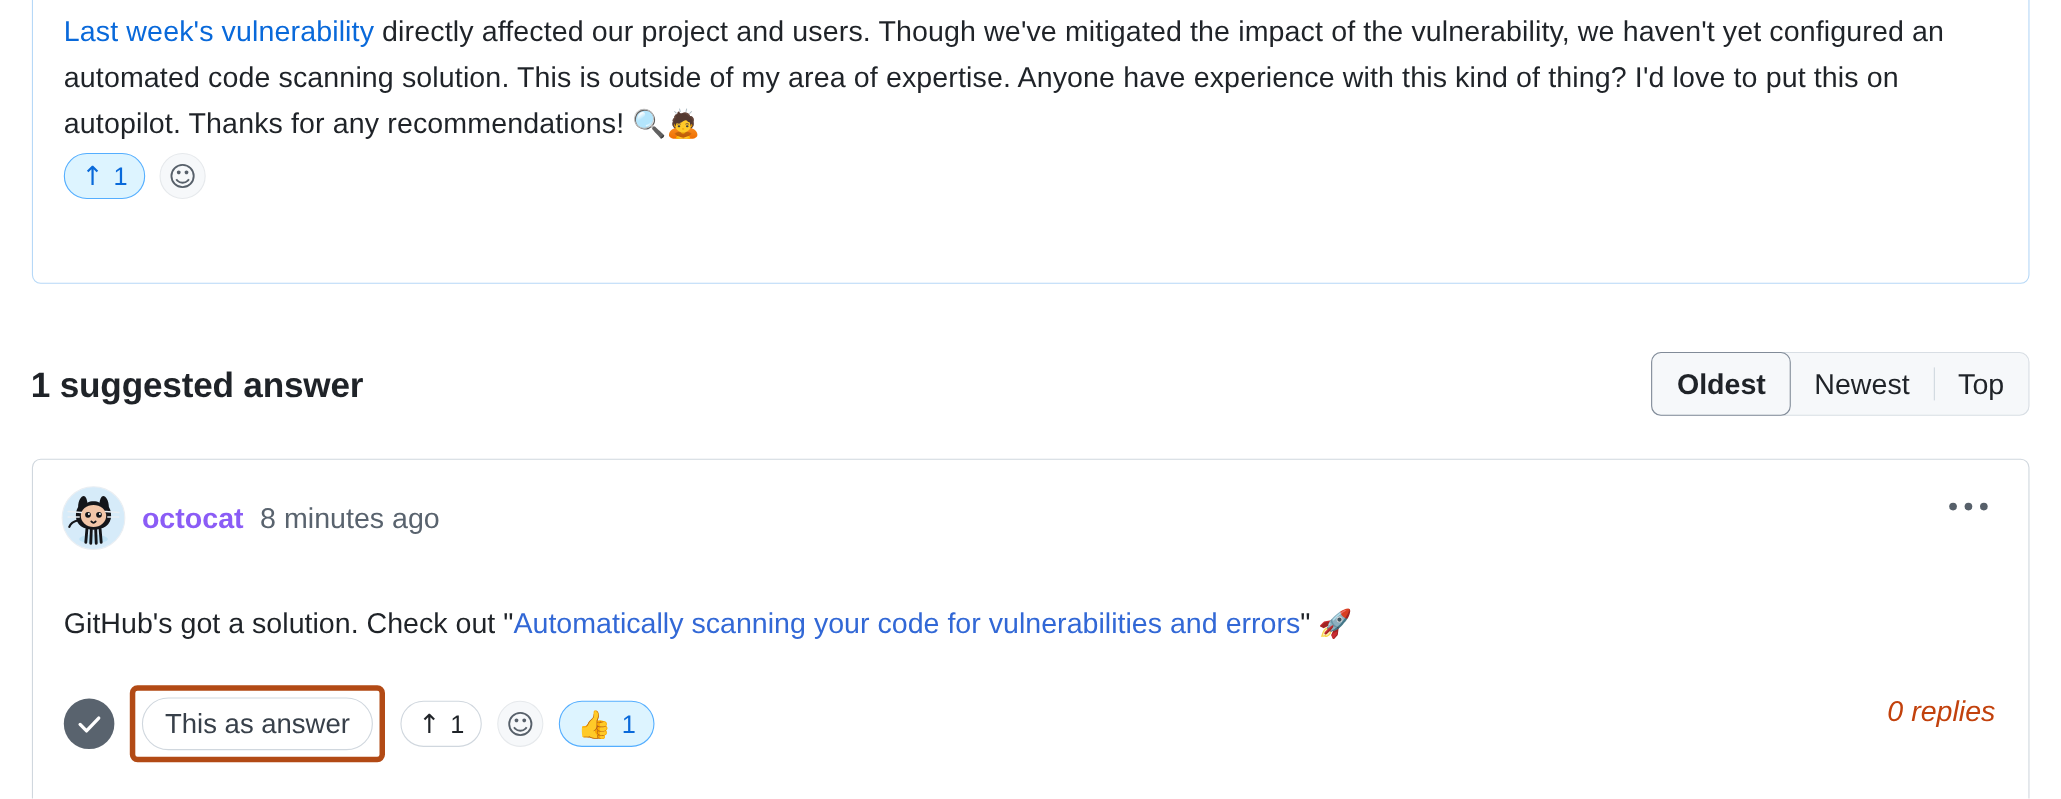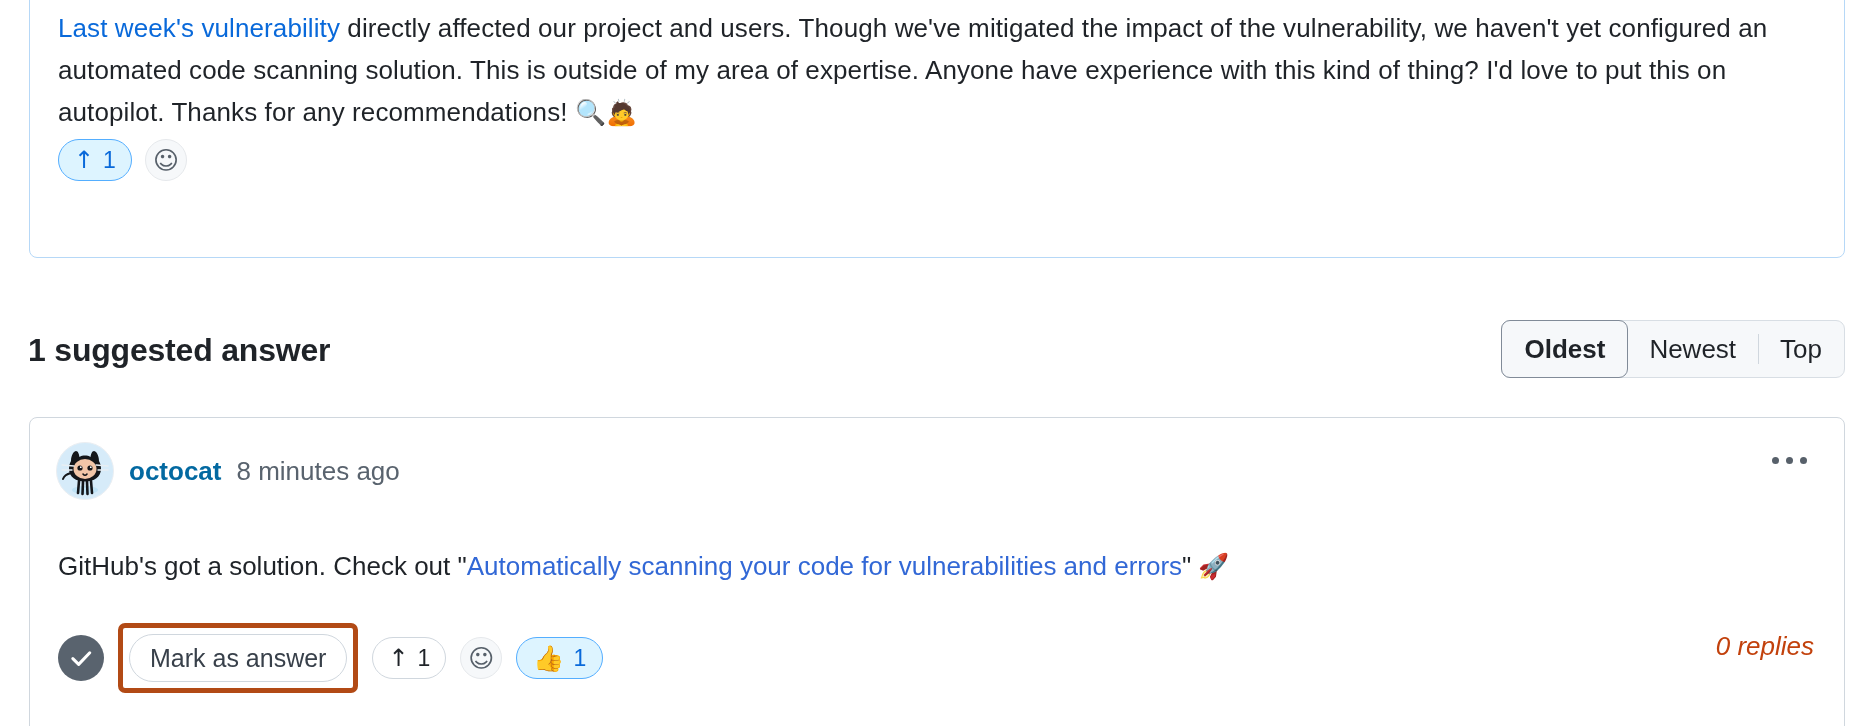--- a/index.html
+++ b/index.html
@@ -195,21 +195,21 @@
     position: relative;
     overflow: hidden;
     flex: none;
     border: 1px solid #eaeef2;
     box-sizing: border-box;
   }
   .avatar svg { display: block; }
   .author {
     font-size: 26px;
     font-weight: bold;
-    color: #0369a1;
+    color: #8b5cf6;
   }
   .timestamp {
     font-size: 26px;
     color: #59636e;
   }
   .kebab {
     position: absolute;
     right: 30px;
     top: 22px;
     width: 50px;
@@ -357,21 +357,21 @@
     </div>
 
     <div class="answer-actions">
       <div class="check-badge">
         <svg width="28" height="28" viewBox="0 0 24 24" aria-hidden="true">
           <path d="M5 12.5 L10 17.5 L19.5 7.5" stroke="#ffffff" stroke-width="2.6" fill="none" stroke-linecap="round" stroke-linejoin="round"></path>
         </svg>
       </div>
 
       <div class="highlight-wrap">
-        <button class="mark-btn">Mark as answer</button>
+        <button class="mark-btn">This as answer</button>
       </div>
 
       <button class="pill">
         <span class="arrow">↑</span>
         <span>1</span>
       </button>
 
       <button class="pill round">
         <span class="smiley">☺</span>
       </button>

